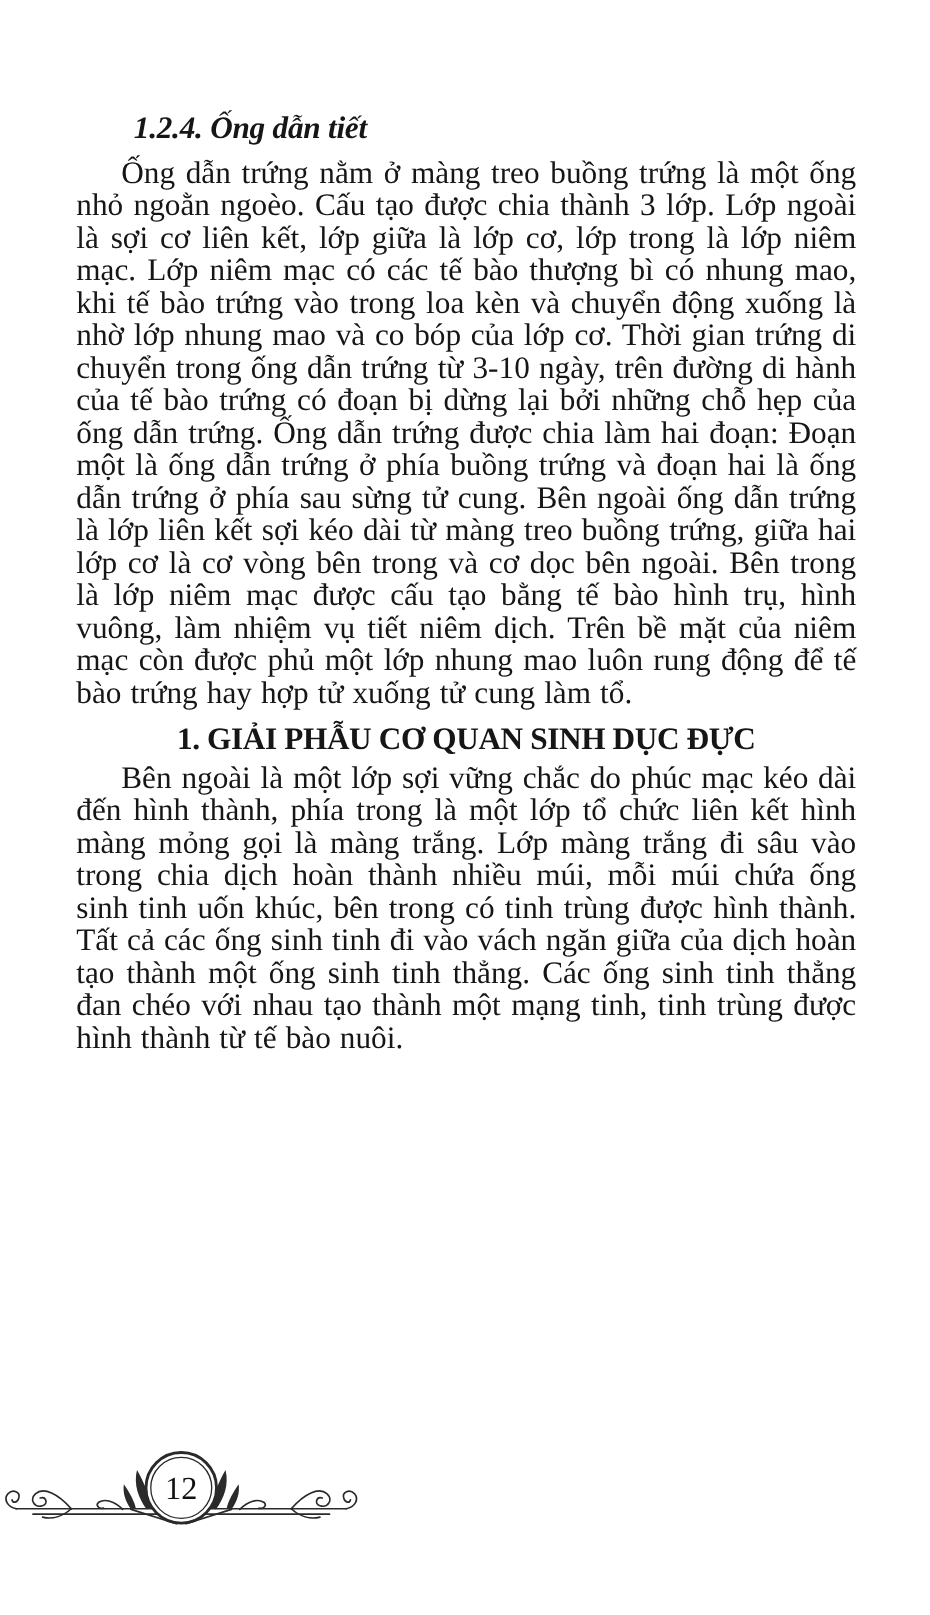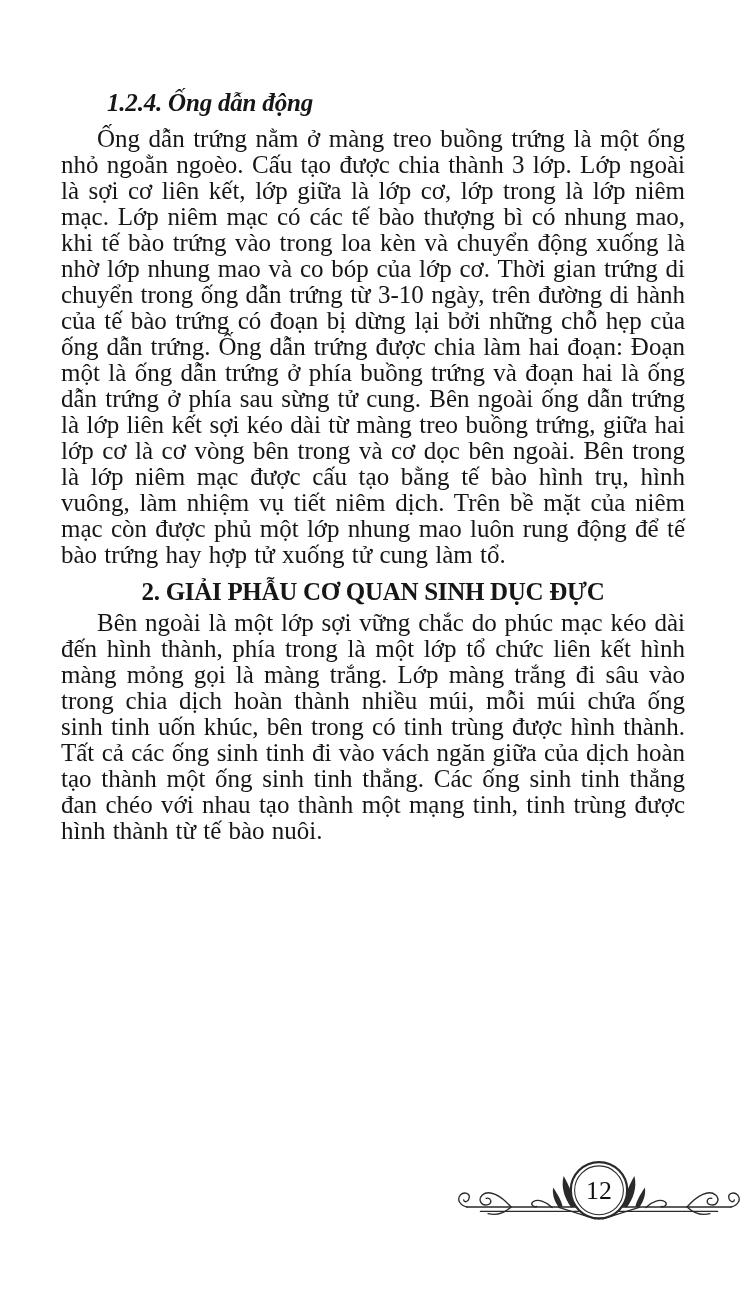--- a/index.html
+++ b/index.html
@@ -50,37 +50,37 @@
     font-weight: bold;
     line-height: 32px;
     letter-spacing: -0.2px;
   }
   .p2 { }
   .footer {
     position: absolute;
     left: 0; bottom: 52px;
     width: 744px;
     display: flex;
-    justify-content: flex-end;
+    justify-content: flex-start;
     pointer-events: none;
   }
   .footer svg { display: block; }
 </style>
 </head>
 <body>
 
 <div class="page">
 
   <div class="content">
 
-    <h3 class="h-sub">1.2.4. Ống dẫn động</h3>
+    <h3 class="h-sub">1.2.4. Ống dẫn tiết</h3>
 
     <p class="body-text">Ống dẫn trứng nằm ở màng treo buồng trứng là một ống nhỏ ngoằn ngoèo. Cấu tạo được chia thành 3 lớp. Lớp ngoài là sợi cơ liên kết, lớp giữa là lớp cơ, lớp trong là lớp niêm mạc. Lớp niêm mạc có các tế bào thượng bì có nhung mao, khi tế bào trứng vào trong loa kèn và chuyển động xuống là nhờ lớp nhung mao và co bóp của lớp cơ. Thời gian trứng di chuyển trong ống dẫn trứng từ 3-10 ngày, trên đường di hành của tế bào trứng có đoạn bị dừng lại bởi những chỗ hẹp của ống dẫn trứng. Ống dẫn trứng được chia làm hai đoạn: Đoạn một là ống dẫn trứng ở phía buồng trứng và đoạn hai là ống dẫn trứng ở phía sau sừng tử cung. Bên ngoài ống dẫn trứng là lớp liên kết sợi kéo dài từ màng treo buồng trứng, giữa hai lớp cơ là cơ vòng bên trong và cơ dọc bên ngoài. Bên trong là lớp niêm mạc được cấu tạo bằng tế bào hình trụ, hình vuông, làm nhiệm vụ tiết niêm dịch. Trên bề mặt của niêm mạc còn được phủ một lớp nhung mao luôn rung động để tế bào trứng hay hợp tử xuống tử cung làm tổ.</p>
 
-    <h2 class="h-section">2. GIẢI PHẪU CƠ QUAN SINH DỤC ĐỰC</h2>
+    <h2 class="h-section">1. GIẢI PHẪU CƠ QUAN SINH DỤC ĐỰC</h2>
 
 
     <p class="body-text p2">Bên ngoài là một lớp sợi vững chắc do phúc mạc kéo dài đến hình thành, phía trong là một lớp tổ chức liên kết hình màng mỏng gọi là màng trắng. Lớp màng trắng đi sâu vào trong chia dịch hoàn thành nhiều múi, mỗi múi chứa ống sinh tinh uốn khúc, bên trong có tinh trùng được hình thành. Tất cả các ống sinh tinh đi vào vách ngăn giữa của dịch hoàn tạo thành một ống sinh tinh thẳng. Các ống sinh tinh thẳng đan chéo với nhau tạo thành một mạng tinh, tinh trùng được hình thành từ tế bào nuôi.</p>
 
   </div>
 
   <div class="footer">
     <svg width="290" height="88" viewBox="0 0 300 92" aria-hidden="true">
       <defs>
         <g id="flourish-half" stroke="#2a2a2a" fill="none" stroke-width="1.4" stroke-linecap="round" stroke-linejoin="round">

